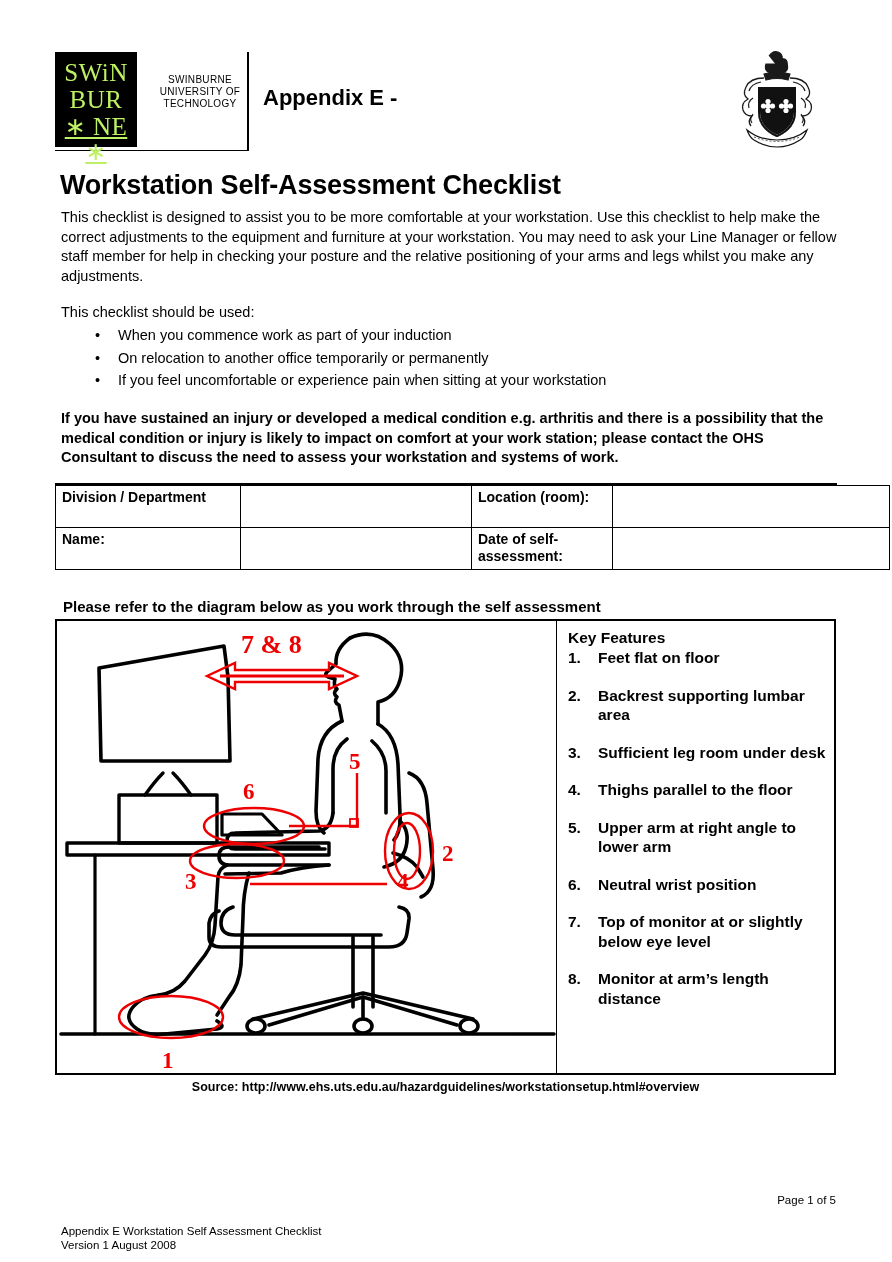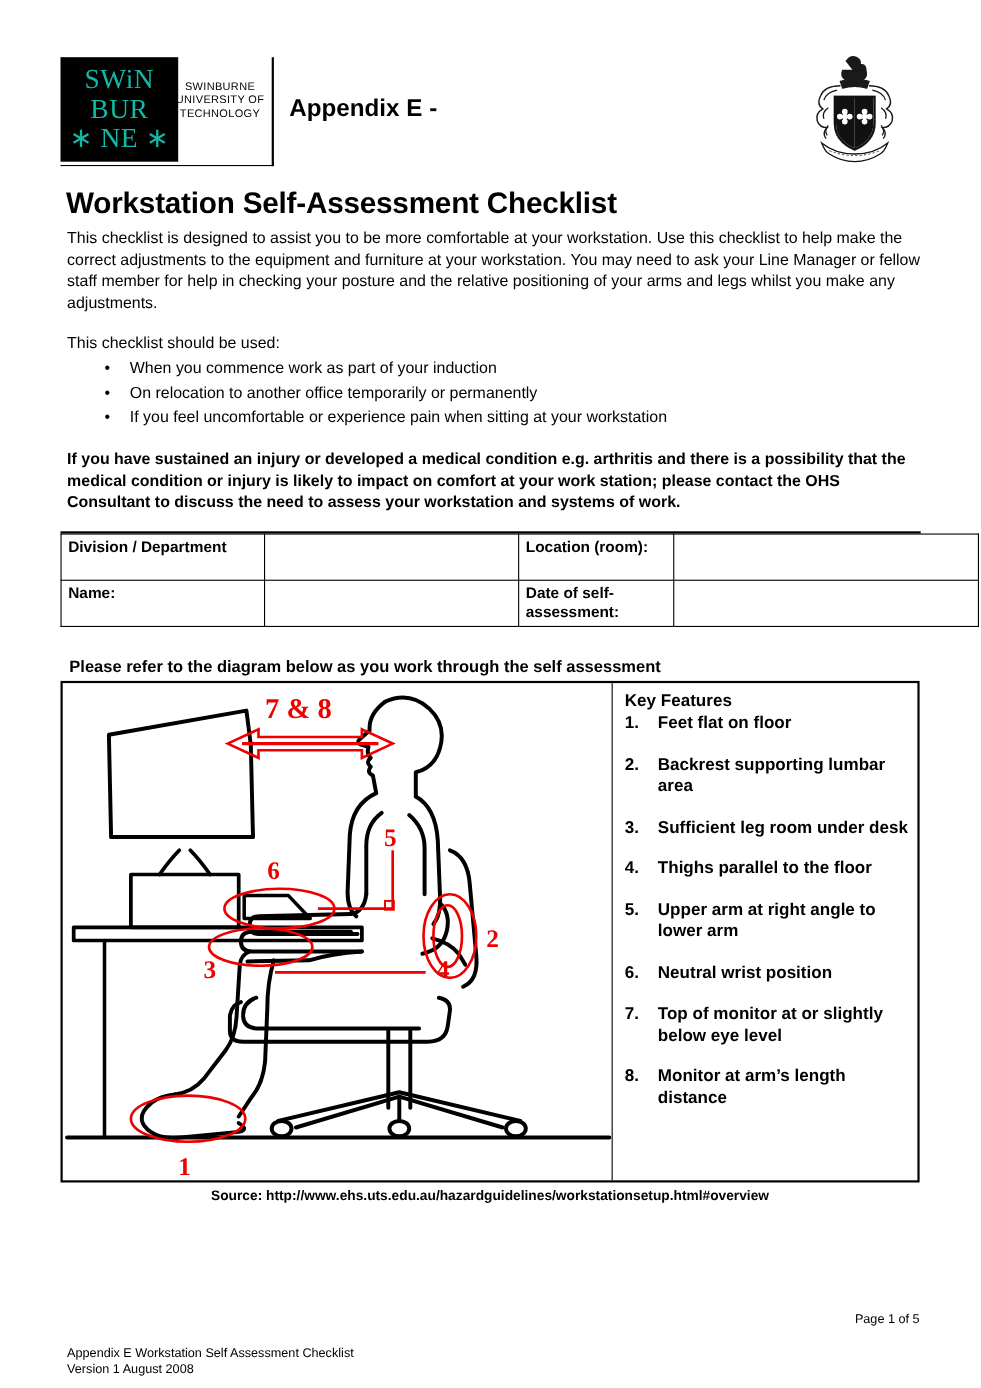--- a/index.html
+++ b/index.html
@@ -34,36 +34,36 @@
     top: 0;
     width: 192px;
     height: 98px;
     border-right: 2px solid #000;
     border-bottom: 1px solid #000;
   }
   .logo-mark {
     position: absolute;
     left: 0;
     top: 0;
-    width: 107px;
+    width: 82px;
     height: 95px;
     background: #000;
-    color: #14b8a6;
+    color: #bef264;
     text-align: center;
   }
   .logo-mark .l1, .logo-mark .l2, .logo-mark .l3 {
     display: block;
     font-family: "Liberation Serif", serif;
     font-weight: normal;
     letter-spacing: 0.5px;
     line-height: 1.0;
   }
   .logo-mark .l1 { font-size: 25px; padding-top: 8px; }
   .logo-mark .l2 { font-size: 25px; padding-top: 2px; }
-  .logo-mark .l3 { font-size: 25px; padding-top: 2px; }
+  .logo-mark .l3 { font-size: 25px; padding-top: 2px; text-decoration: underline; }
   .logo-words {
     position: absolute;
     left: 103px;
     top: 22px;
     width: 84px;
     text-align: center;
     font-size: 10px;
     line-height: 12px;
     letter-spacing: 0.3px;
     color: #000;

